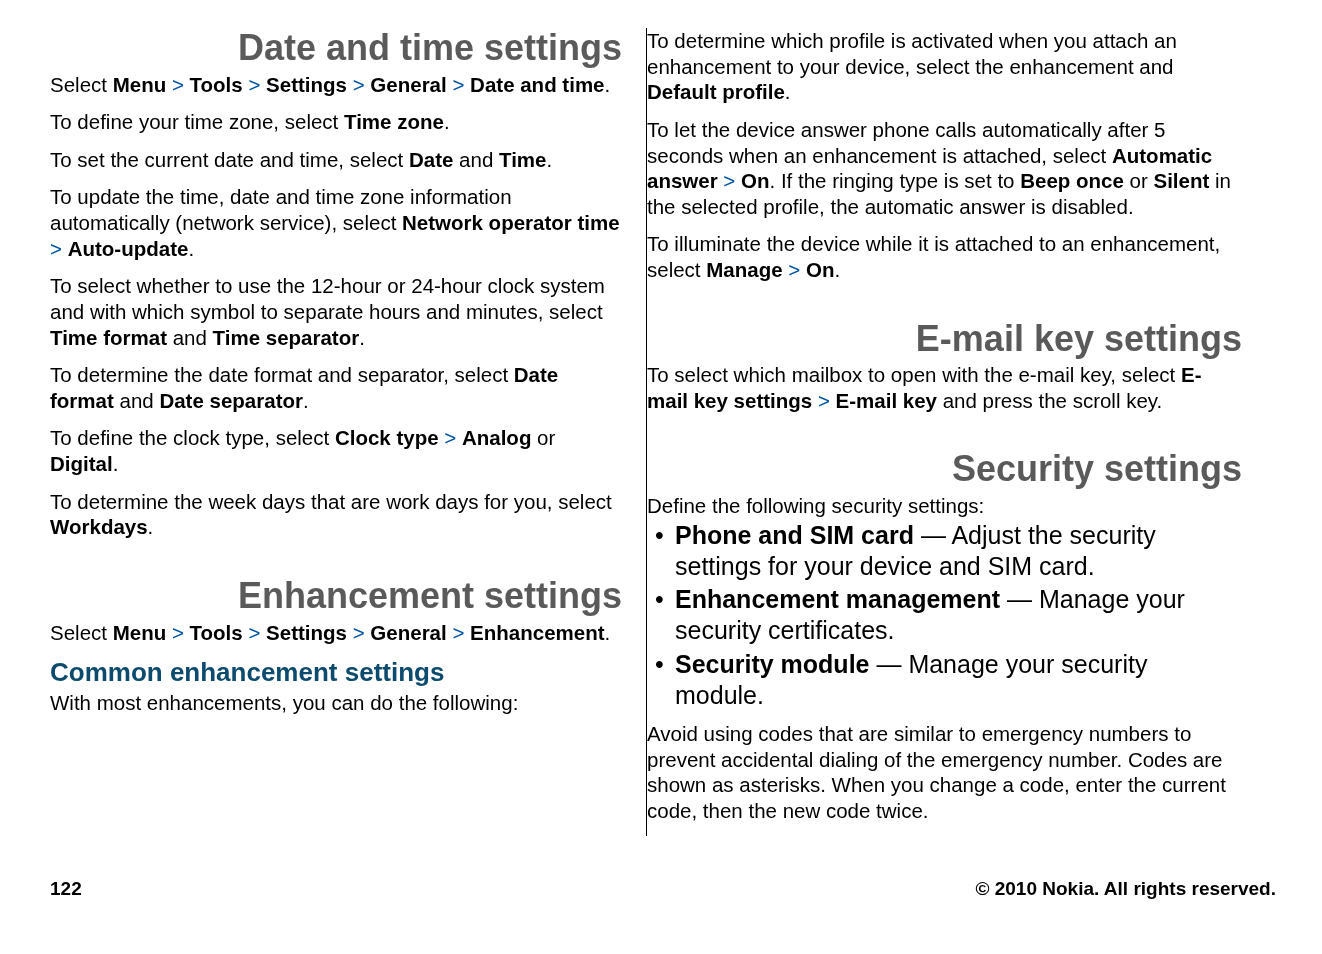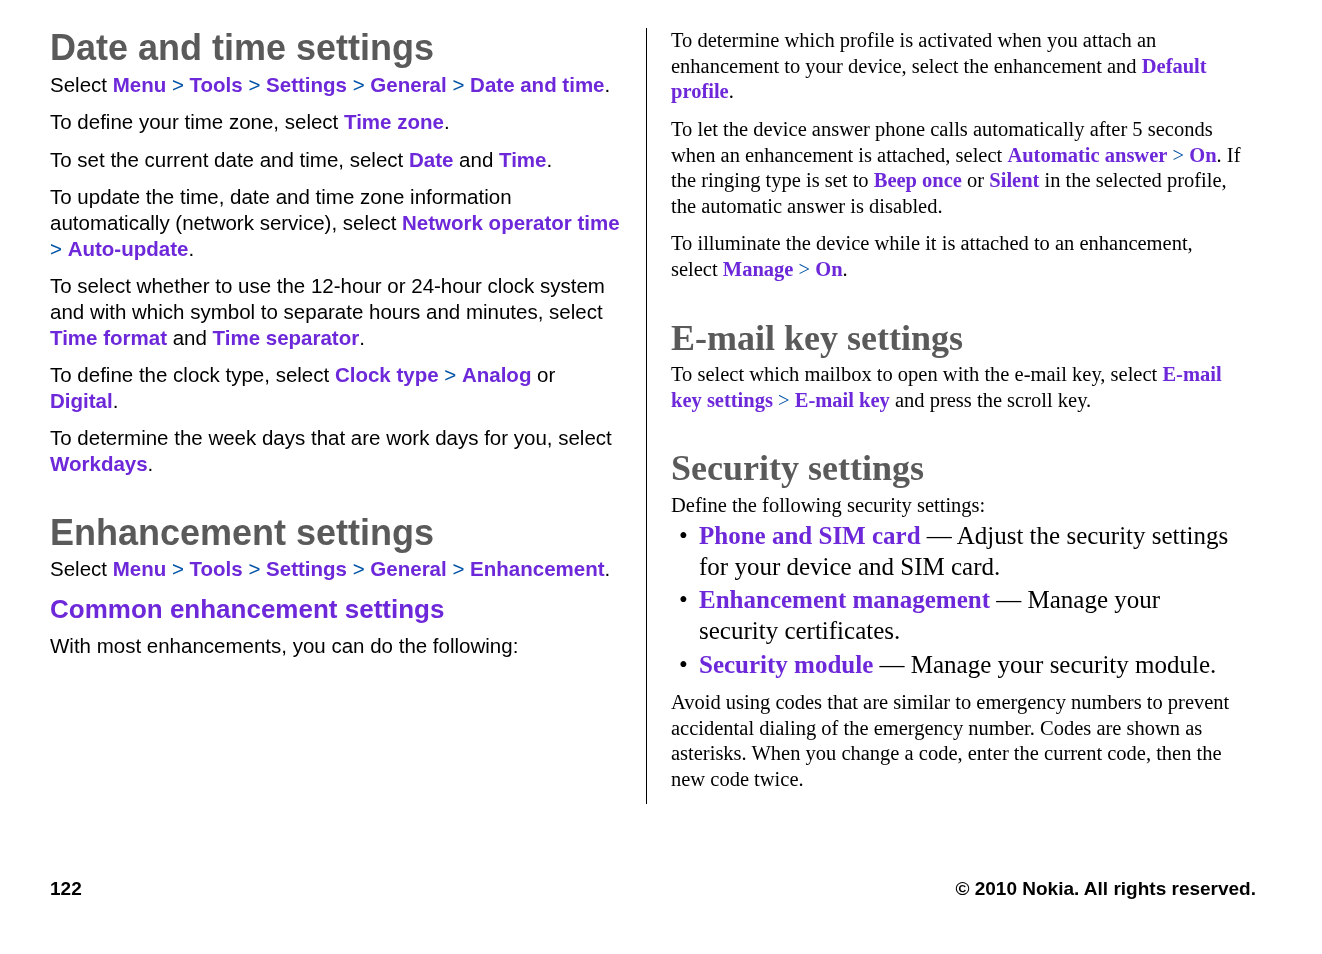--- a/index.html
+++ b/index.html
@@ -14,67 +14,66 @@
     .page {
       display: flex;
       padding: 28px 50px 0 50px;
       gap: 0;
     }
     .col {
       width: 596px;
       padding-right: 24px;
     }
     .col-right {
-      padding-left: 24px;
       padding-right: 0;
       border-left: 1px solid #000;
-      font-family: Liberation Serif, serif;
     }
     h1 {
       font-size: 36px;
       font-weight: bold;
       color: #5a5a5a;
       margin-bottom: 4px;
       line-height: 1.1;
+      text-align: right;
     }
     h2 {
       font-size: 26px;
       font-weight: bold;
-      color: #6d28d9;
+      color: #0c4a6e;
       margin-top: 4px;
-      margin-bottom: 8px;
+      margin-bottom: 2px;
     }
     p {
       font-size: 20.5px;
       line-height: 1.25;
       margin-bottom: 12px;
     }
     p.tight { margin-bottom: 1px; }
-    .link { color: #6d28d9; font-weight: bold; }
+    .link { color: #000000; font-weight: bold; }
     .sep { color: #0053a6; font-weight: normal; }
     ul { list-style: none; padding-left: 0; margin-bottom: 10px; }
     li {
       font-size: 25px;
       line-height: 1.25;
       padding-left: 28px;
       position: relative;
       margin-bottom: 2px;
     }
     li::before {
       content: "•";
       position: absolute;
       left: 8px;
       top: 0;
       color: #000;
     }
     .footer {
       position: absolute;
       bottom: 54px;
       left: 50px;
-      right: 66px;
+      right: 46px;
       display: flex;
       justify-content: space-between;
       font-size: 19px;
       font-weight: bold;
       margin-top: 24px;
     }
     .spacer { height: 24px; }
   </style>
 </head>
 <body>
@@ -97,20 +96,23 @@
     </p>
 
     <p>
       <span>To update the time, date and time zone information automatically (network service), select </span><span class="link">Network operator time</span><span class="sep"> &gt; </span><span class="link">Auto-update</span><span>.</span>
     </p>
 
     <p>
       <span>To select whether to use the 12-hour or 24-hour clock system and with which symbol to separate hours and minutes, select </span><span class="link">Time format</span><span> and </span><span class="link">Time separator</span><span>.</span>
     </p>
 
+    <p>
+      <span>To determine the date format and separator, select </span><span class="link">Date format</span><span> and </span><span class="link">Date separator</span><span>.</span>
+    </p>
 
     <p>
       <span>To define the clock type, select </span><span class="link">Clock type</span><span class="sep"> &gt; </span><span class="link">Analog</span><span> or </span><span class="link">Digital</span><span>.</span>
     </p>
 
 
     <p>
       <span>To determine the week days that are work days for you, select </span><span class="link">Workdays</span><span>.</span>
     </p>
 

